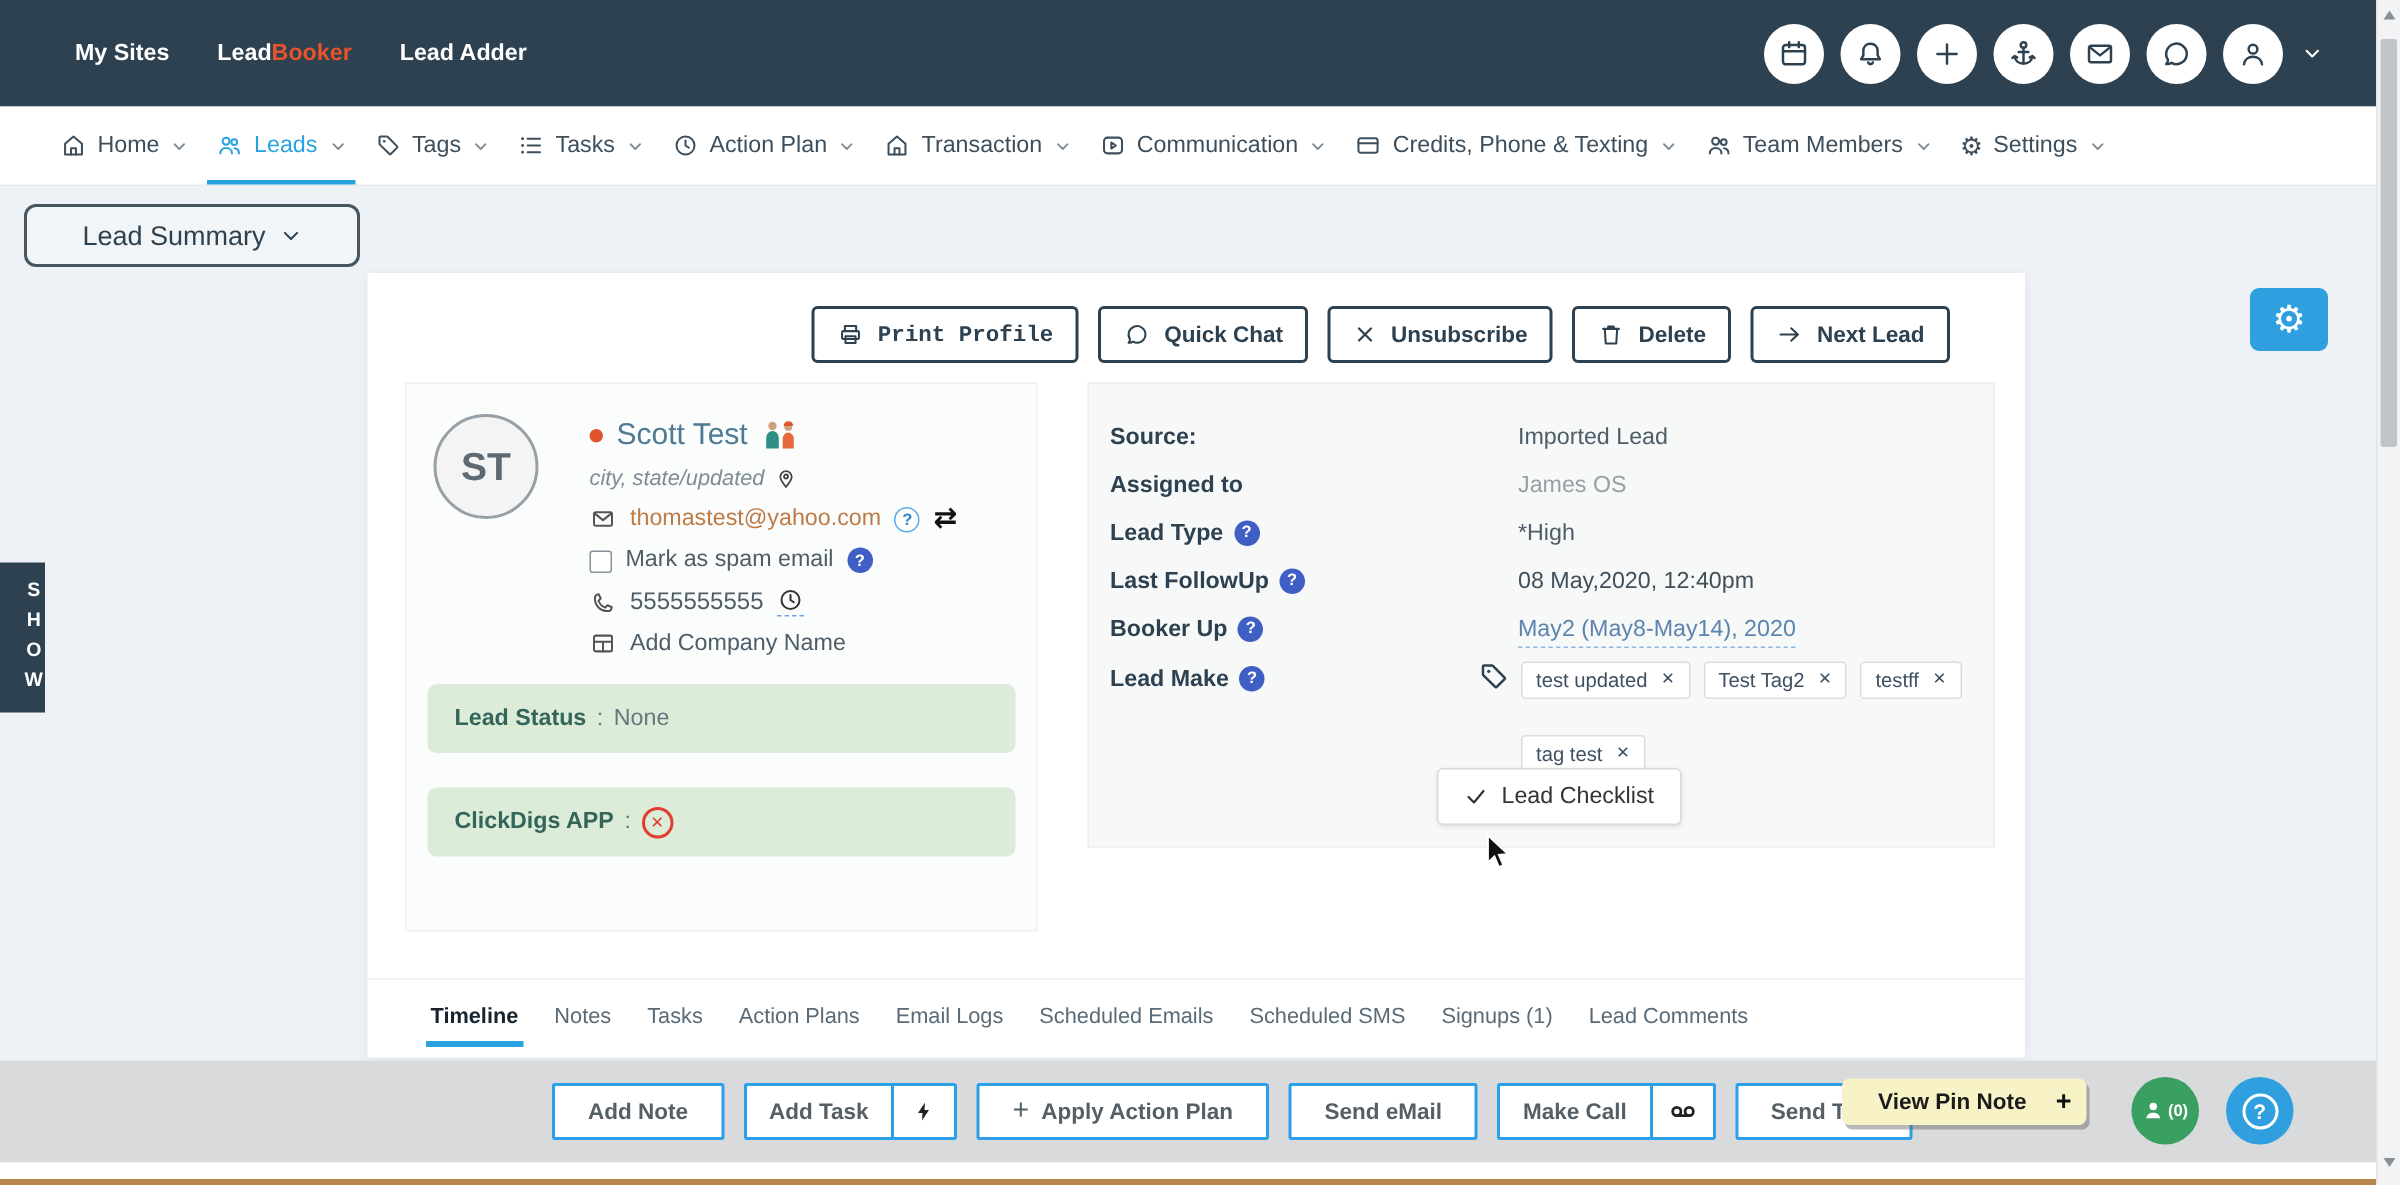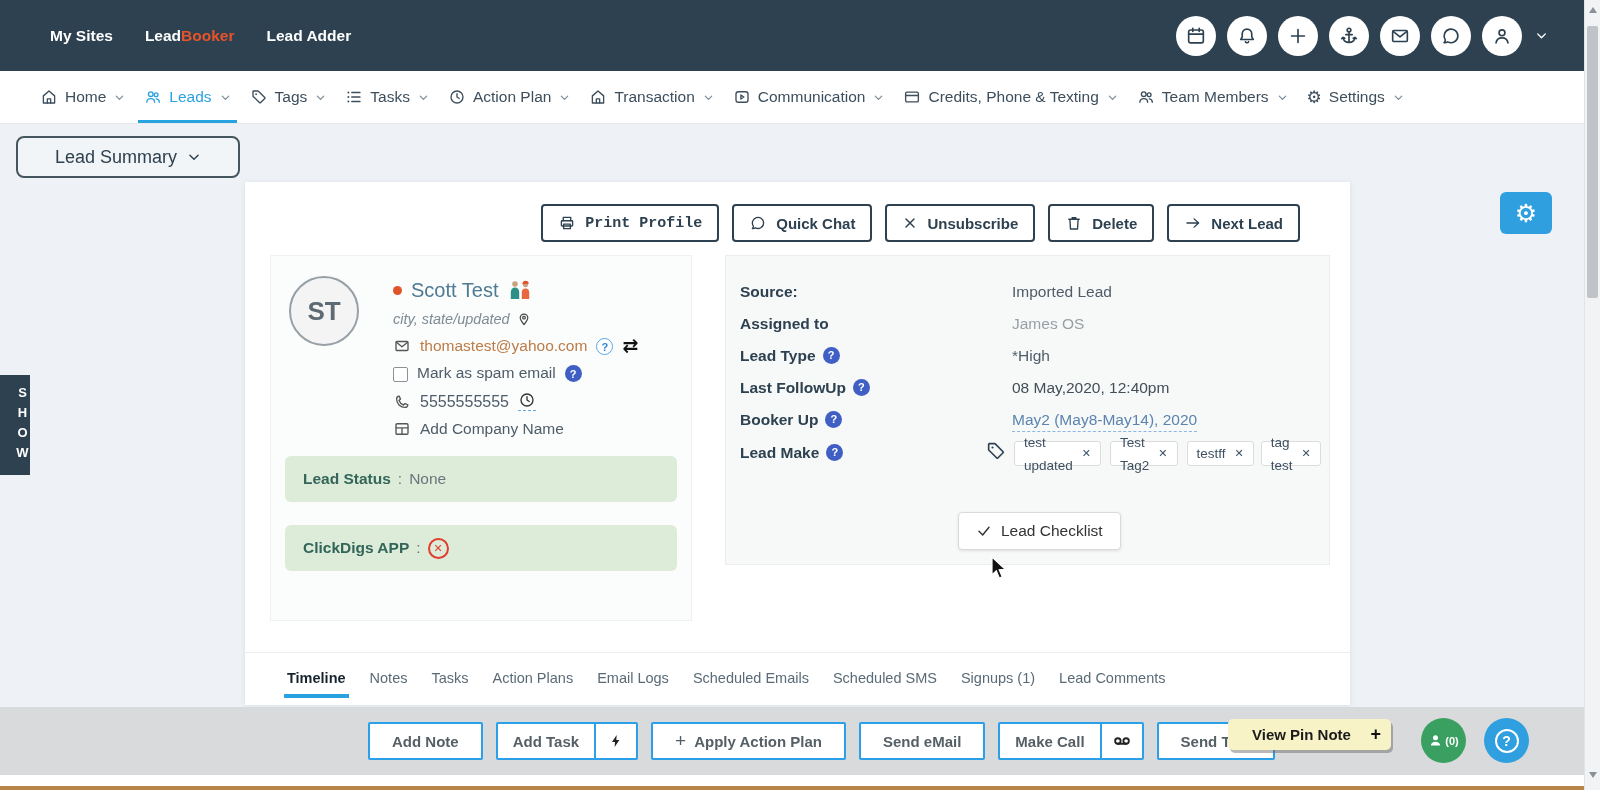--- a/index.html
+++ b/index.html
@@ -61,21 +61,21 @@
 
   
   .right-panel{position:absolute;left:480px;top:73px;width:605px;height:310px;background:#f7f8f8;border:1px solid #ededed;padding:24px 14px}
   .d-row{display:flex;align-items:flex-start;margin-bottom:9px}
   .d-label{width:272px;flex:0 0 272px;display:flex;align-items:center;gap:7px;font-size:15.5px;font-weight:700;color:#2d4150;line-height:23px}
   .d-value{font-size:15.5px;color:#4e5d68;line-height:23px}
   .d-value.muted{color:#98a0a6}
   .d-value.linkish{color:#5b84ae;border-bottom:1px dashed #8cb6e4;cursor:pointer}
   .tagsval{display:flex;align-items:flex-start}
   .tag-lead-icon{margin:-1px 7px 0 -27px;color:#2d4150;flex:0 0 22px}
-  .tags-wrap{display:flex;flex-direction:row;gap:7px}
+  .tags-wrap{display:flex;flex-direction:column;gap:24px}
   .tags-line{display:flex;gap:9px}
   .chip{display:flex;align-items:center;gap:9px;height:25px;padding:0 9px;background:#fff;border:1px solid #dcdcdc;border-radius:3px;font-size:13.5px;color:#3e5062;cursor:pointer}
   .chip .x{font-size:11px;color:#3b5266;font-weight:800}
   .checklist-btn{position:absolute;left:232px;top:256px;height:38px;padding:0 17px;background:#fff;border:1px solid #dadada;border-radius:4px;box-shadow:0 1px 3px rgba(0,0,0,.10);display:flex;align-items:center;gap:9px;font-size:15.5px;color:#333;cursor:pointer}
 
   
   .tabs{position:absolute;left:0;right:0;top:470px;border-top:1px solid #ededed;padding:17px 0 0 42px;display:flex;gap:24px}
   .tab{font-size:14.5px;color:#5a6b77;position:relative;cursor:pointer;padding-bottom:12px;white-space:nowrap}
   .tab.active{color:#17242e;font-weight:700}
   .tab.active::after{content:"";position:absolute;left:-3px;right:-3px;bottom:0;height:4px;background:#29a3e0}

